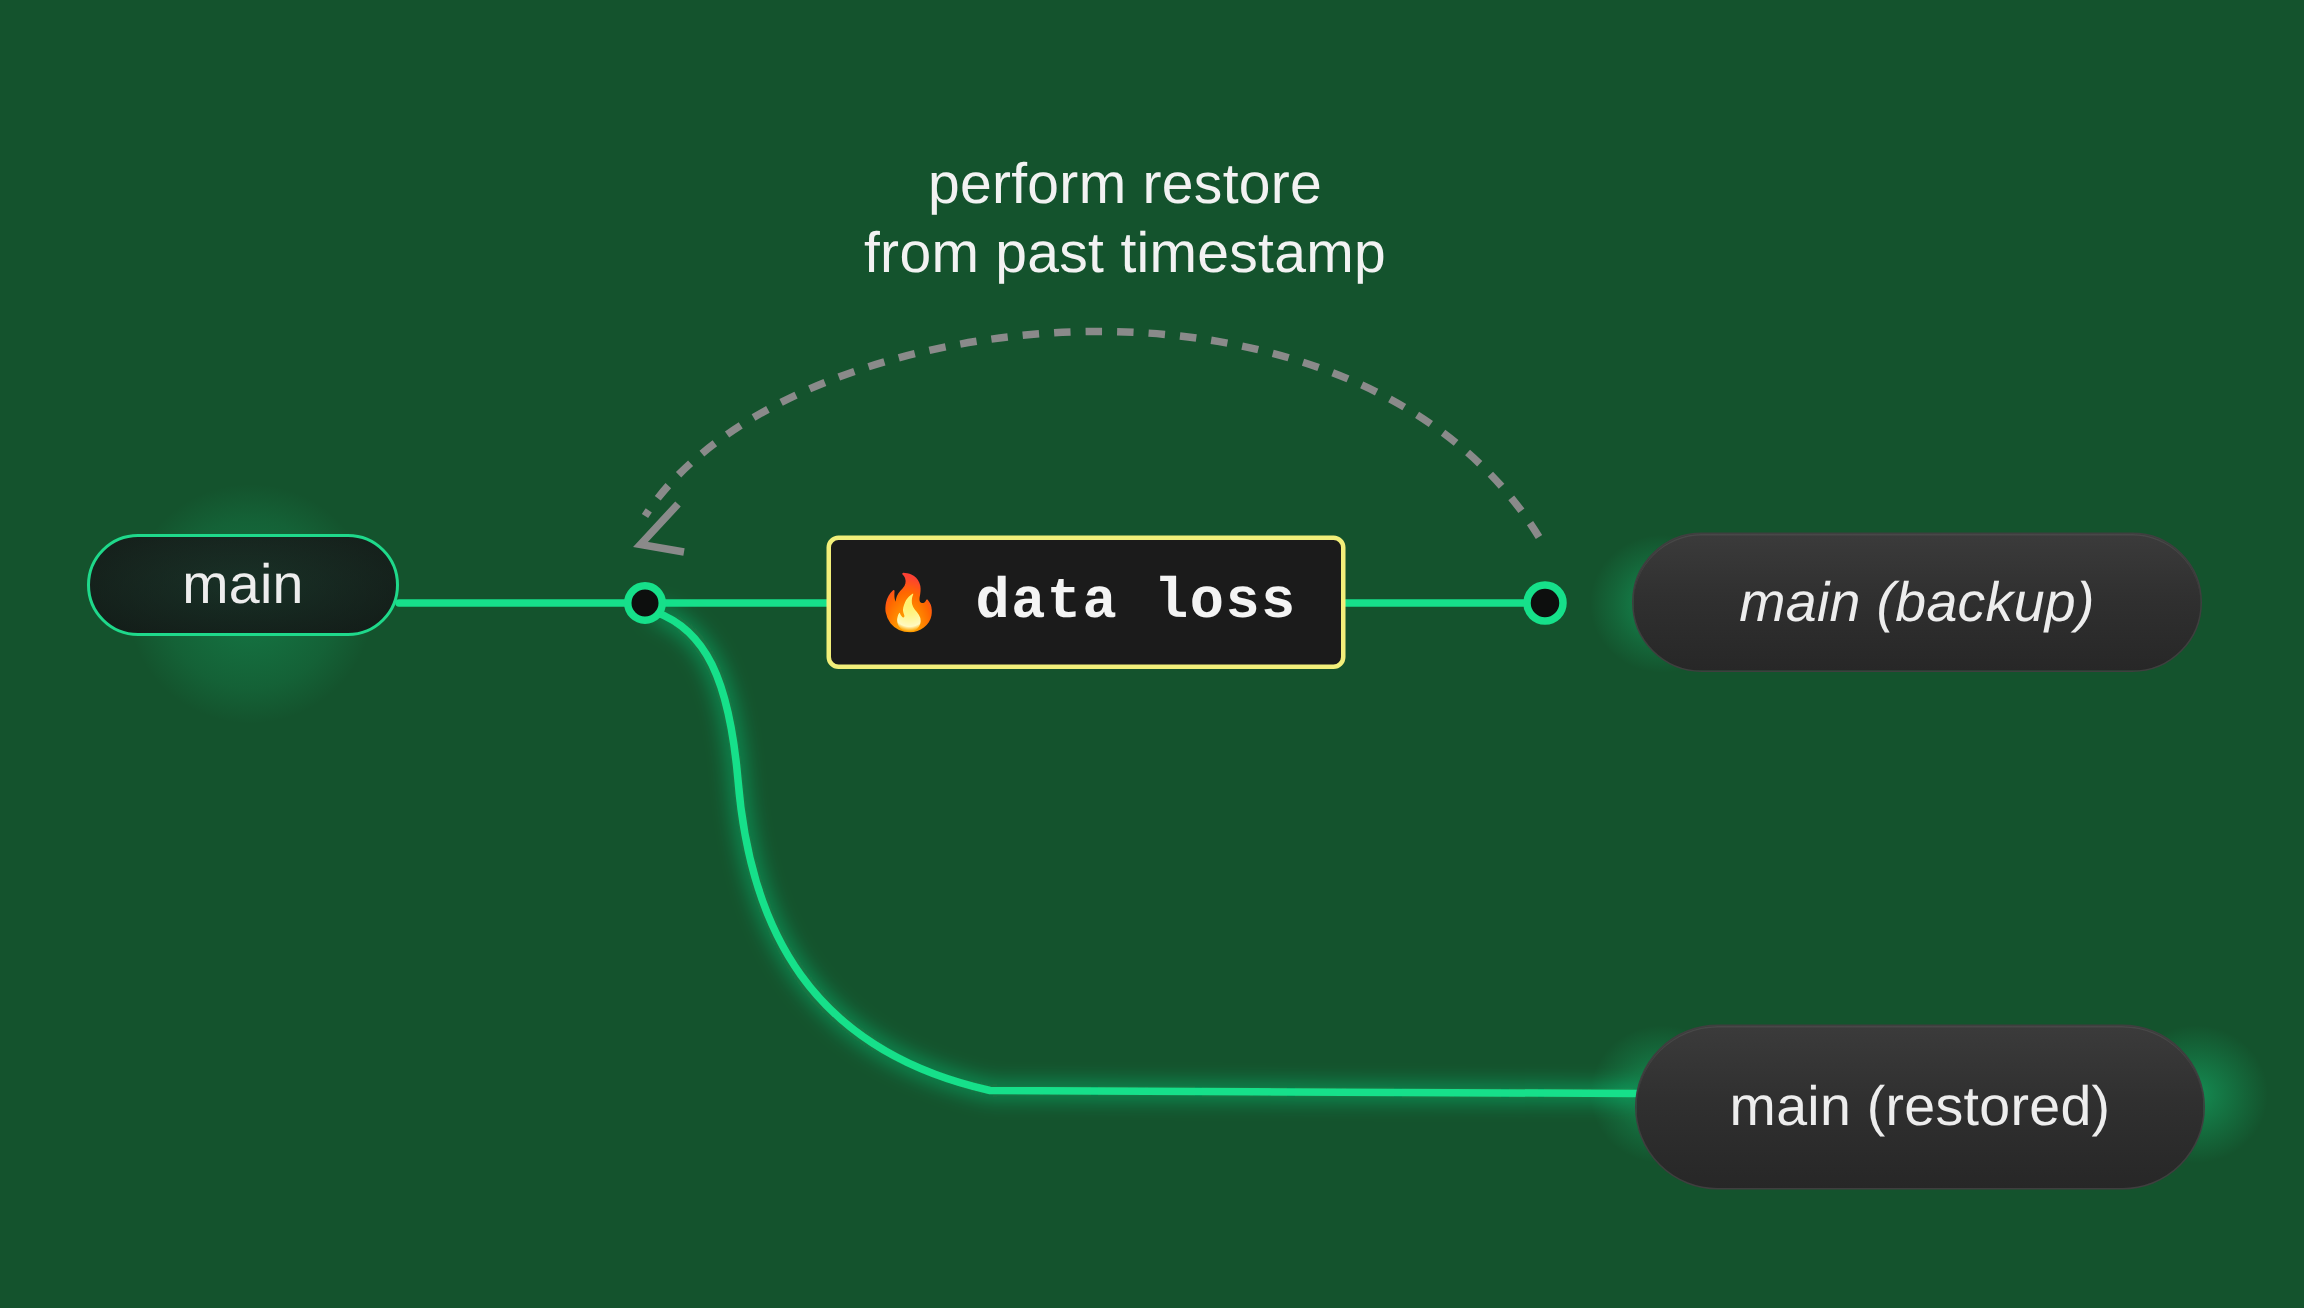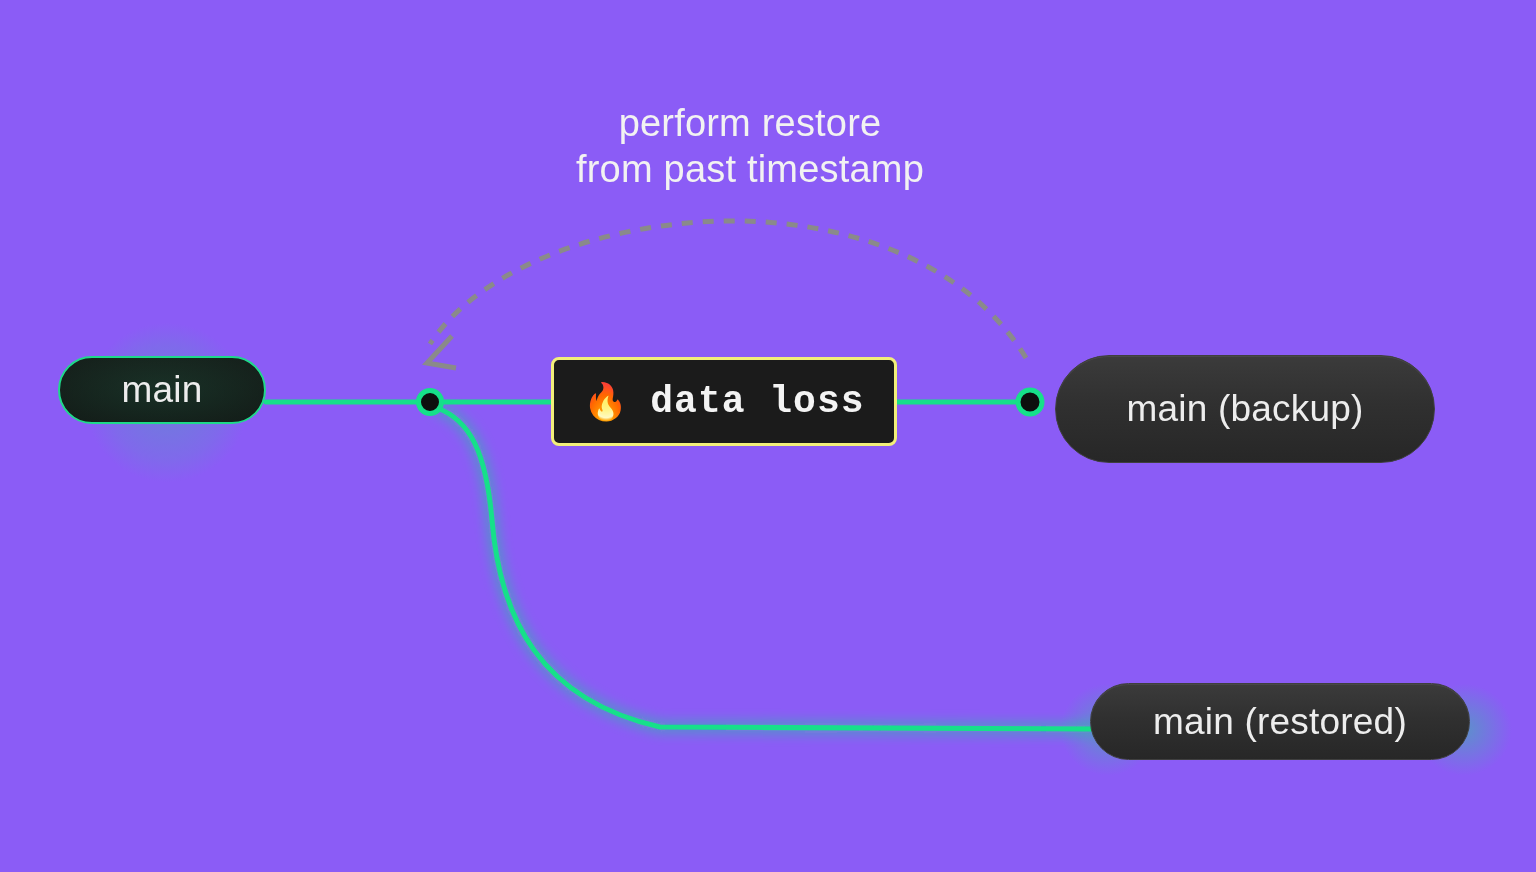--- a/index.html
+++ b/index.html
@@ -8,21 +8,21 @@
     background: #0b0c0b;
   }
   body {
     font-family: "Liberation Sans", sans-serif;
     -webkit-font-smoothing: antialiased;
   }
   #stage {
     position: relative;
     width: 1536px;
     height: 872px;
-    background: #8b5cf6;
+    background: #14532d;
     overflow: hidden;
   }
 
   
   .caption {
     position: absolute;
     left: 0;
     top: 100px;
     width: 1500px;
     text-align: center;
@@ -98,30 +98,31 @@
     background:
       radial-gradient(120% 140% at 50% 50%, rgba(30,120,85,0.22), rgba(18,22,20,0.9) 70%),
       linear-gradient(180deg, #1a211d 0%, #141916 100%);
   }
   .pill-gray {
     border: 1px solid #3f3f3f;
     background: linear-gradient(180deg, #3b3b3b 0%, #303030 45%, #272727 100%);
     box-shadow: inset 0 1px 0 rgba(255,255,255,0.07);
   }
   .pill-backup {
-    left: 1055px;
+    left: 1088px;
     top: 355px;
     width: 380px;
-    height: 108px;
+    height: 93px;
+    font-style: italic;
   }
   .pill-restored {
     left: 1090px;
     top: 683px;
     width: 380px;
-    height: 77px;
+    height: 110px;
   }
 
   
   .dataloss {
     position: absolute;
     left: 551px;
     top: 357px;
     width: 346px;
     height: 89px;
     box-sizing: border-box;

